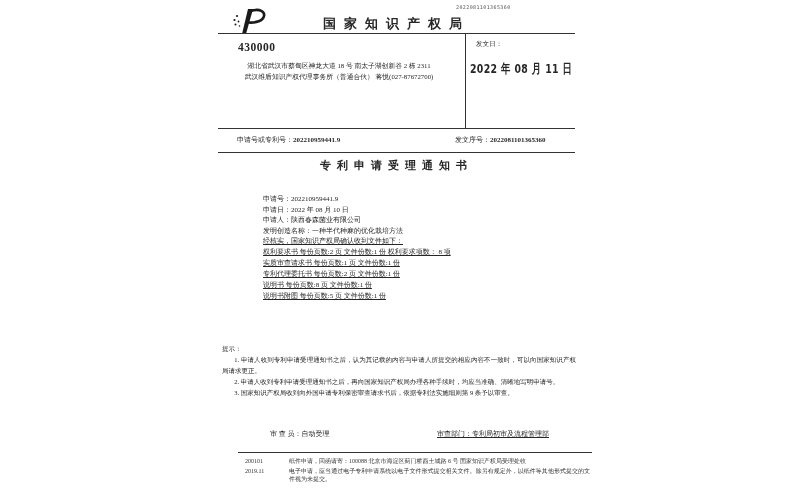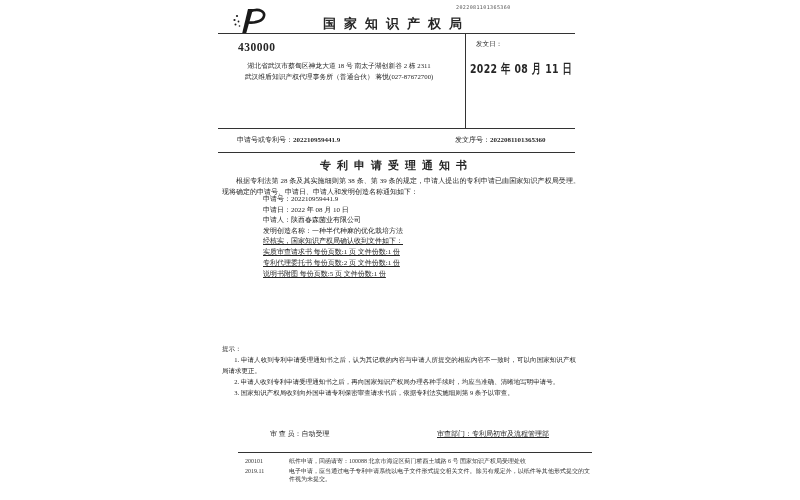--- a/index.html
+++ b/index.html
@@ -82,33 +82,34 @@
     <div class="abs rule-mid1"></div>
     <div class="abs ref-appno">
       <span>申请号或专利号：</span><span class="ref-val">202210959441.9</span>
     </div>
     <div class="abs ref-serial">
       <span>发文序号：</span><span class="ref-val">2022081101365360</span>
     </div>
     <div class="abs rule-mid2"></div>
 
     <div class="abs notice-title">专利申请受理通知书</div>
-    <div class="abs intro">根据专利法第 28 条及其实施细则第 38 条、第 39 条的规定，申请人提出的专利申请已由国家知识产权局受理。现将确定的申请号、申请日、申请人和发明创造名称通知如下：</div>
 
     <div class="abs fields">
       <div>申请号：202210959441.9</div>
       <div>申请日：2022 年 08 月 10 日</div>
       <div>申请人：陕西春森菌业有限公司</div>
       <div>发明创造名称：一种半代种麻的优化栽培方法</div>
     </div>
 
     <div class="abs confirm">
       <div>经核实，国家知识产权局确认收到文件如下：</div>
+      <div>权利要求书 每份页数:2 页  文件份数:1 份  权利要求项数：  8 项</div>
       <div>实质审查请求书 每份页数:1 页  文件份数:1 份</div>
       <div>专利代理委托书 每份页数:2 页  文件份数:1 份</div>
+      <div>说明书 每份页数:8 页  文件份数:1 份</div>
       <div>说明书附图 每份页数:5 页  文件份数:1 份</div>
     </div>
 
     <div class="abs notes">
       <div>提示：</div>
       <div class="note-item">1. 申请人收到专利申请受理通知书之后，认为其记载的内容与申请人所提交的相应内容不一致时，可以向国家知识产权局请求更正。</div>
       <div class="note-item">2. 申请人收到专利申请受理通知书之后，再向国家知识产权局办理各种手续时，均应当准确、清晰地写明申请号。</div>
       <div class="note-item">3. 国家知识产权局收到向外国申请专利保密审查请求书后，依据专利法实施细则第 9 条予以审查。</div>
     </div>
 

